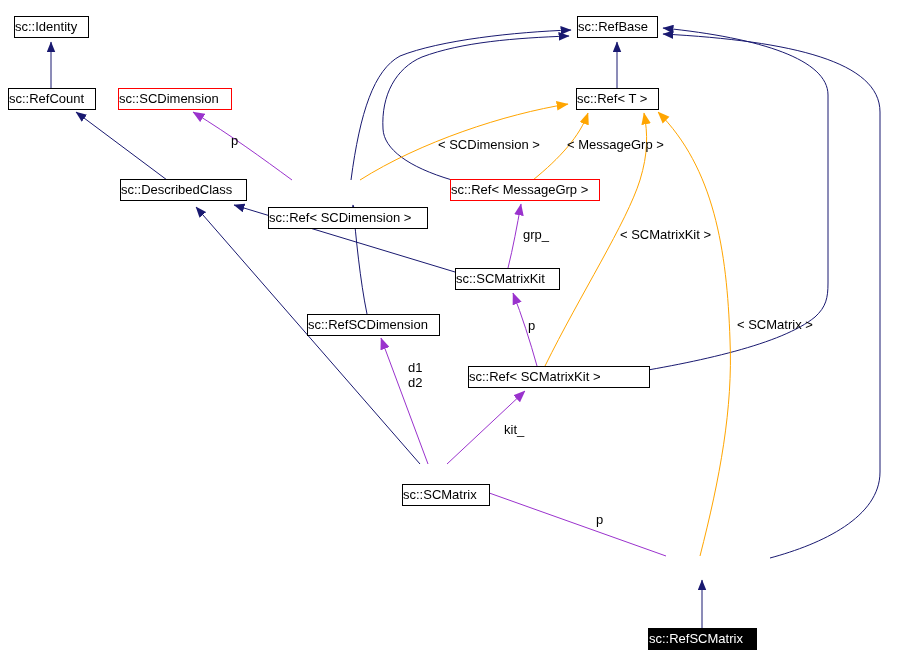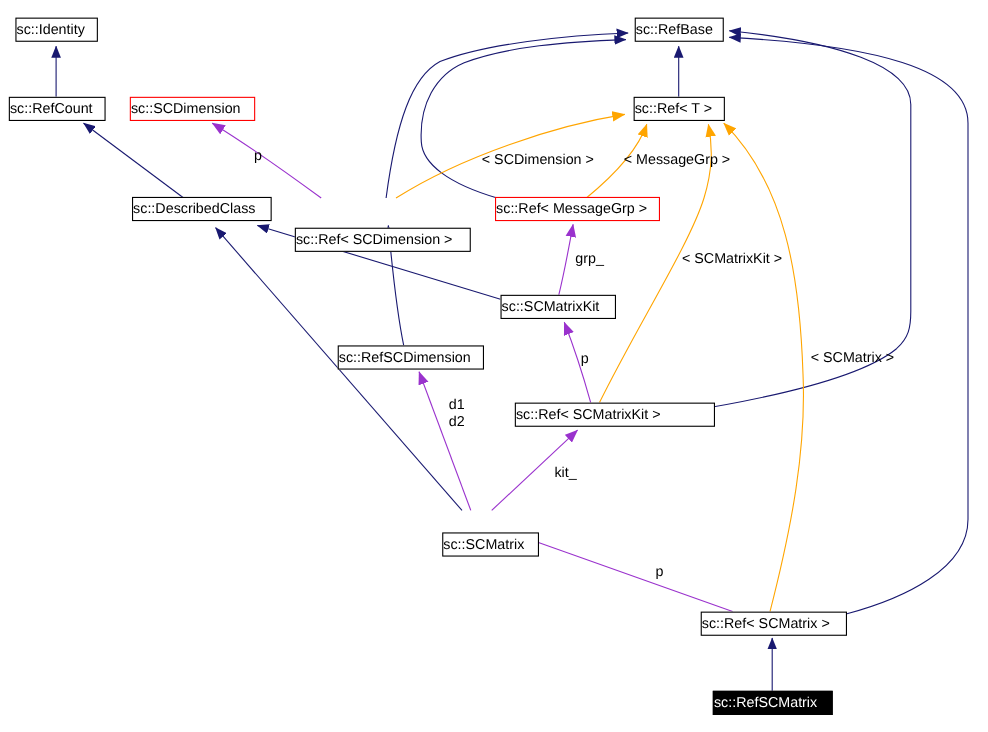--- a/index.html
+++ b/index.html
@@ -85,21 +85,20 @@
   <div class="node node-truncated" style="left:118px;top:88px;width:114px;">sc::SCDimension</div>
   <div class="node" style="left:577px;top:16px;width:81px;">sc::RefBase</div>
   <div class="node" style="left:576px;top:88px;width:83px;">sc::Ref&lt; T &gt;</div>
   <div class="node" style="left:120px;top:179px;width:127px;">sc::DescribedClass</div>
   <div class="node" style="left:268px;top:179px;width:160px;margin-top:28px;">sc::Ref&lt; SCDimension &gt;</div>
   <div class="node node-truncated" style="left:450px;top:179px;width:150px;">sc::Ref&lt; MessageGrp &gt;</div>
   <div class="node" style="left:455px;top:268px;width:105px;">sc::SCMatrixKit</div>
   <div class="node" style="left:307px;top:314px;width:133px;">sc::RefSCDimension</div>
   <div class="node" style="left:468px;top:366px;width:182px;">sc::Ref&lt; SCMatrixKit &gt;</div>
   <div class="node" style="left:402px;top:464px;width:88px;margin-top:20px;">sc::SCMatrix</div>
-  <div class="node" style="left:637px;top:556px;width:133px;">sc::Ref&lt; SCMatrix &gt;</div>
   <div class="node node-focus" style="left:648px;top:628px;width:109px;">sc::RefSCMatrix</div>
 
   <div class="elabel" style="left:231px;top:133px;">p</div>
   <div class="elabel" style="left:438px;top:137px;">&lt; SCDimension &gt;</div>
   <div class="elabel" style="left:567px;top:137px;">&lt; MessageGrp &gt;</div>
   <div class="elabel" style="left:523px;top:227px;">grp_</div>
   <div class="elabel" style="left:620px;top:227px;">&lt; SCMatrixKit &gt;</div>
   <div class="elabel" style="left:528px;top:318px;">p</div>
   <div class="elabel" style="left:737px;top:317px;">&lt; SCMatrix &gt;</div>
   <div class="elabel" style="left:408px;top:360px;">d1</div>

